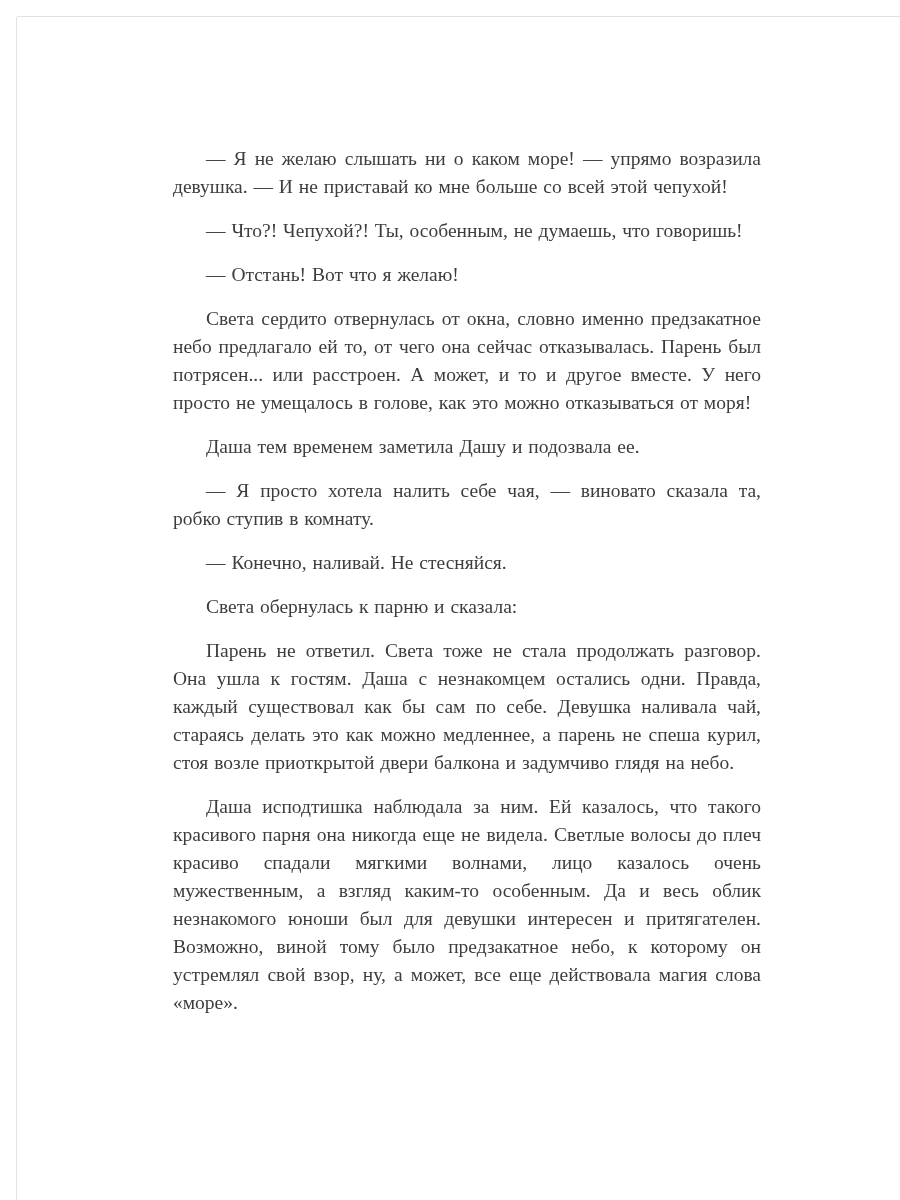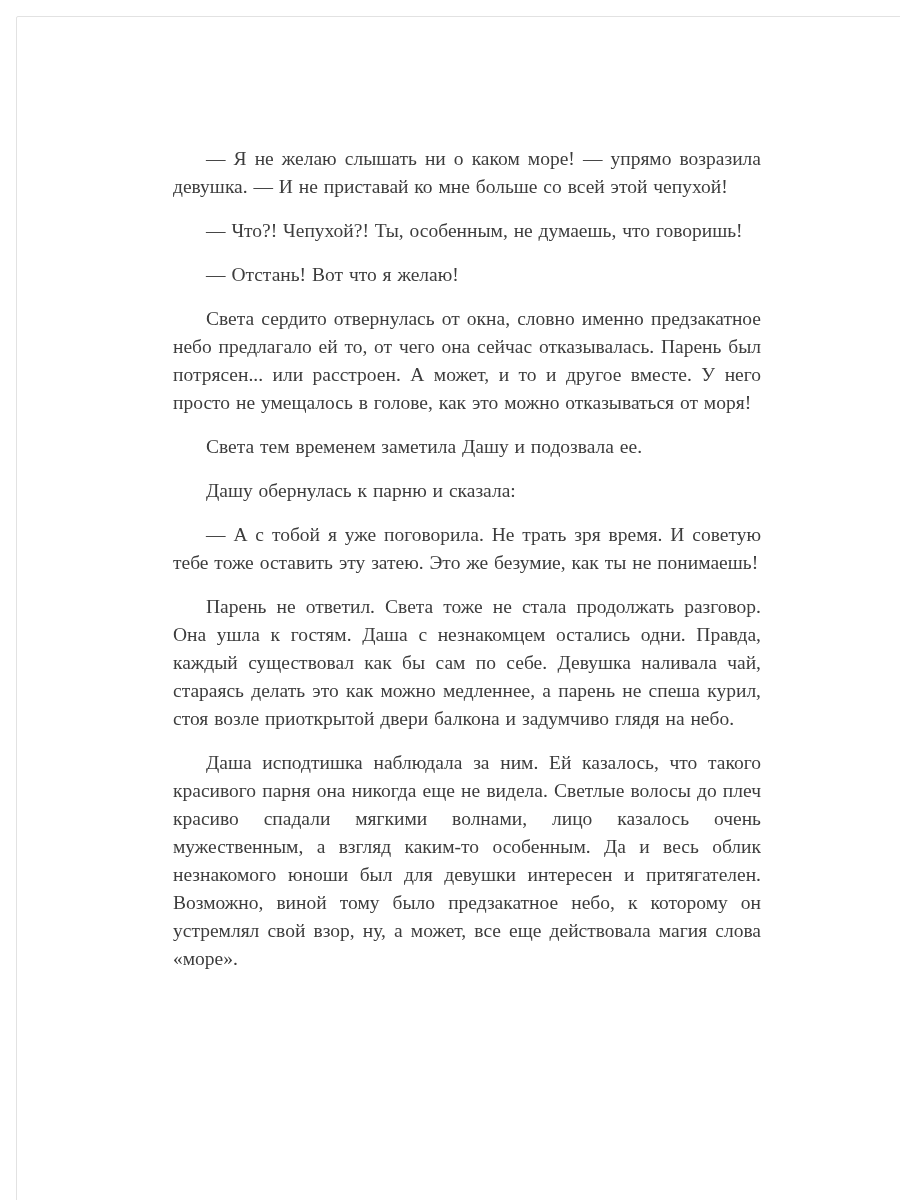--- a/index.html
+++ b/index.html
@@ -40,19 +40,20 @@
 </style>
 </head>
 <body>
 
 <div class="book-page">
   <div class="text-block">
     <p>— Я не желаю слышать ни о каком море! — упрямо возразила девушка. — И не приставай ко мне больше со всей этой чепухой!</p>
     <p>— Что?! Чепухой?! Ты, особенным, не думаешь, что говоришь!</p>
     <p>— Отстань! Вот что я желаю!</p>
     <p>Света сердито отвернулась от окна, словно именно предзакатное небо предлагало ей то, от чего она сейчас отказывалась. Парень был потрясен... или расстроен. А может, и то и другое вместе. У него просто не умещалось в голове, как это можно отказываться от моря!</p>
-    <p>Света тем временем заметила Дашу и подозвала ее.</p>
-    <p>Дашу обернулась к парню и сказала:</p>
-    <p>— А с тобой я уже поговорила. Не трать зря время. И советую тебе тоже оставить эту затею. Это же безумие, как ты не понимаешь!</p>
+    <p>Даша тем временем заметила Дашу и подозвала ее.</p>
+    <p>— Я просто хотела налить себе чая, — виновато сказала та, робко ступив в комнату.</p>
+    <p>— Конечно, наливай. Не стесняйся.</p>
+    <p>Света обернулась к парню и сказала:</p>
     <p>Парень не ответил. Света тоже не стала продолжать разговор. Она ушла к гостям. Даша с незнакомцем остались одни. Правда, каждый существовал как бы сам по себе. Девушка наливала чай, стараясь делать это как можно медленнее, а парень не спеша курил, стоя возле приоткрытой двери балкона и задумчиво глядя на небо.</p>
     <p>Даша исподтишка наблюдала за ним. Ей казалось, что такого красивого парня она никогда еще не видела. Светлые волосы до плеч красиво спадали мягкими волнами, лицо казалось очень мужественным, а взгляд каким-то особенным. Да и весь облик незнакомого юноши был для девушки интересен и притягателен. Возможно, виной тому было предзакатное небо, к которому он устремлял свой взор, ну, а может, все еще действовала магия слова «море».</p>
   </div>
 </div>
 
 </body></html>

